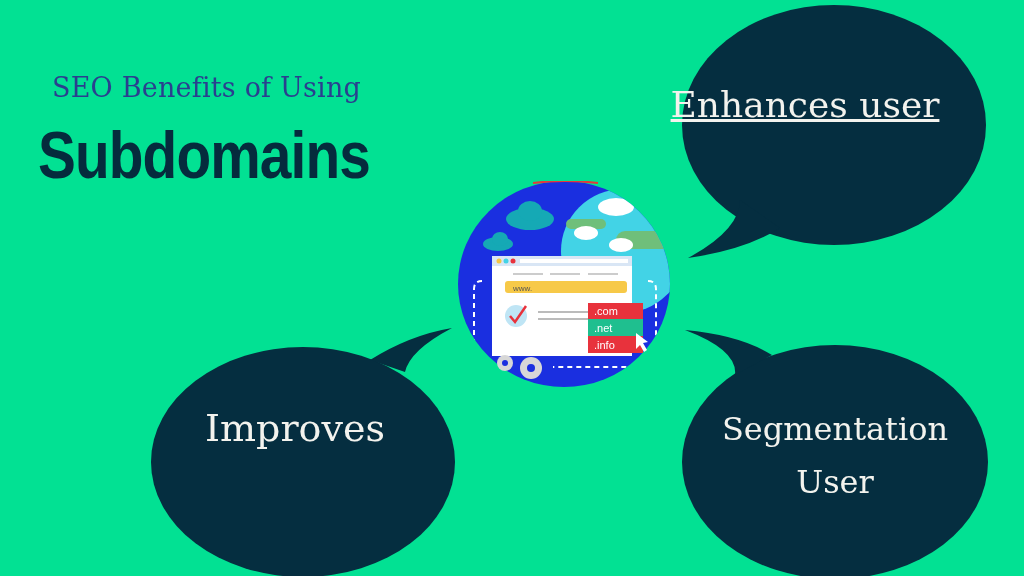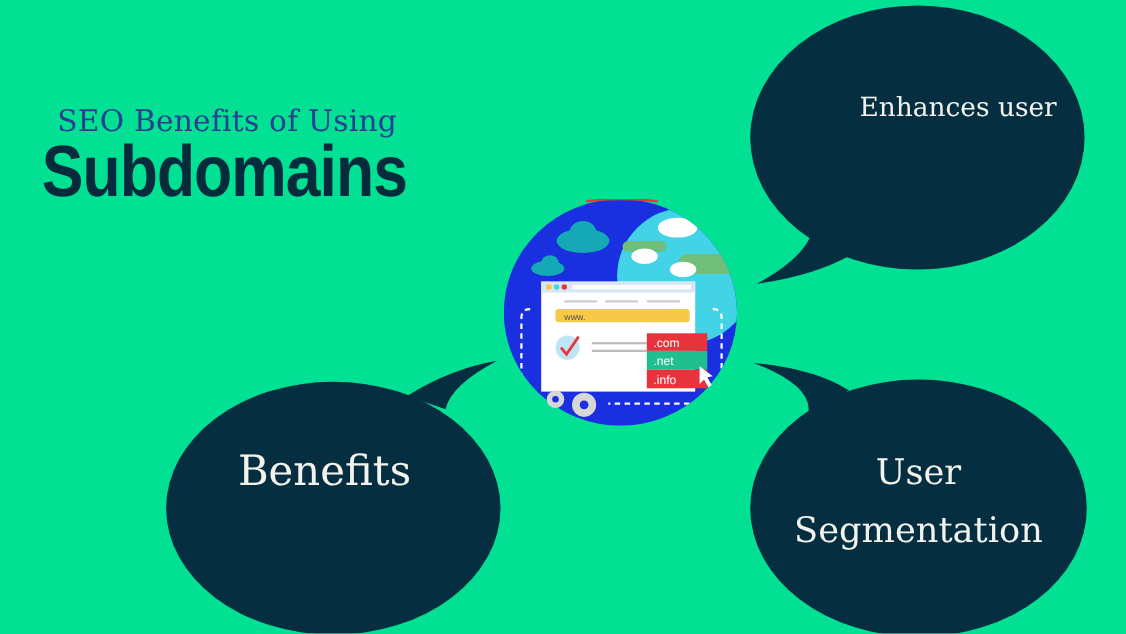--- a/index.html
+++ b/index.html
@@ -1,21 +1,21 @@
 <!DOCTYPE html>
 <html><head>
 <meta charset="utf-8">
 <style>
   html,body{margin:0;padding:0;}
   body{width:1024px;height:576px;overflow:hidden;position:relative;background:#02e193;font-family:"DejaVu Serif",serif;}
-  .subtitle{position:absolute;left:52px;top:72px;font-family:"DejaVu Serif",serif;font-size:27px;color:#2a3f8f;letter-spacing:0.2px;margin-top:23px;}
+  .subtitle{position:absolute;left:52px;top:72px;font-family:"DejaVu Serif",serif;font-size:27px;color:#2a3f8f;letter-spacing:0.2px;}
   .title{position:absolute;left:38px;top:122px;font-family:"Liberation Sans",sans-serif;font-weight:bold;font-size:66px;color:#052b3d;letter-spacing:-1px;transform:scaleX(0.86);transform-origin:left top;line-height:1;}
   svg.bubbles{position:absolute;left:0;top:0;}
   .btext{position:absolute;color:#f3f3ee;font-family:"DejaVu Serif",serif;text-align:center;line-height:1.3;}
-  .b1{left:726px;top:82px;width:290px;font-size:24px;}
+  .b1{left:660px;top:82px;width:290px;font-size:36px;text-decoration:underline;}
   .b2{left:160px;top:402px;width:270px;font-size:38px;line-height:1.4;}
   .b3{left:690px;top:403px;width:290px;font-size:32px;line-height:1.65;}
   .illus{position:absolute;left:458px;top:181px;width:212px;height:206px;}
 </style>
 </head>
 <body>
 
 <div class="subtitle">SEO Benefits of Using</div>
 <div class="title">Subdomains</div>
 
@@ -34,25 +34,25 @@
   <g>
     <ellipse cx="835" cy="462" rx="153" ry="117" fill="#052e40"></ellipse>
     <path d="M 685 330 Q 740 335 772 355 Q 735 375 735 375 Q 738 350 685 330 Z" fill="#052e40"></path>
   </g>
 </svg>
 
 <div class="btext b1">
   <div>Enhances user</div>
 </div>
 <div class="btext b2">
-  <div>Benefits</div>
+  <div>Improves</div>
 </div>
 <div class="btext b3">
+  <div>Segmentation</div>
   <div>User</div>
-  <div>Segmentation</div>
 </div>
 
 <svg class="illus" viewBox="0 0 212 206">
   <defs>
     <clipPath id="c">
         <ellipse cx="106" cy="103" rx="106" ry="103"></ellipse>
       </clipPath>
   </defs>
   <ellipse cx="106" cy="103" rx="106" ry="103" fill="#1a2fe0"></ellipse>
   <path d="M 75 2 Q 106 -2 140 2" stroke="#e23b3b" stroke-width="2" fill="none"></path>

